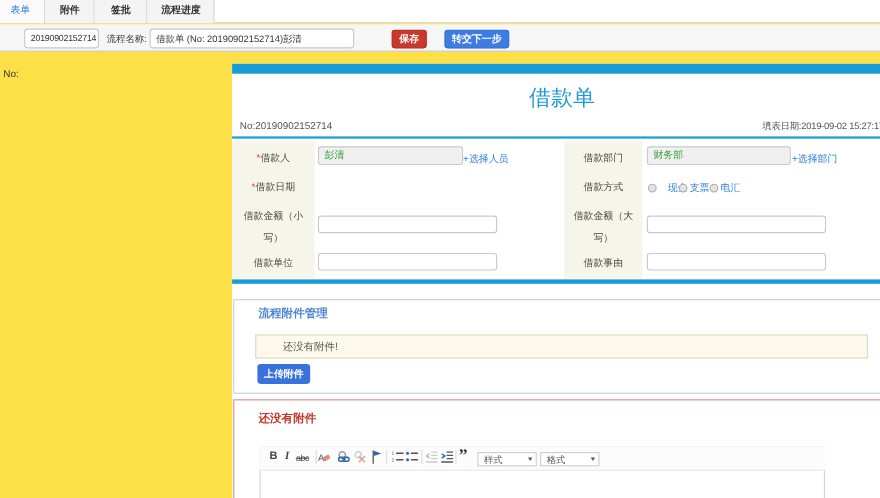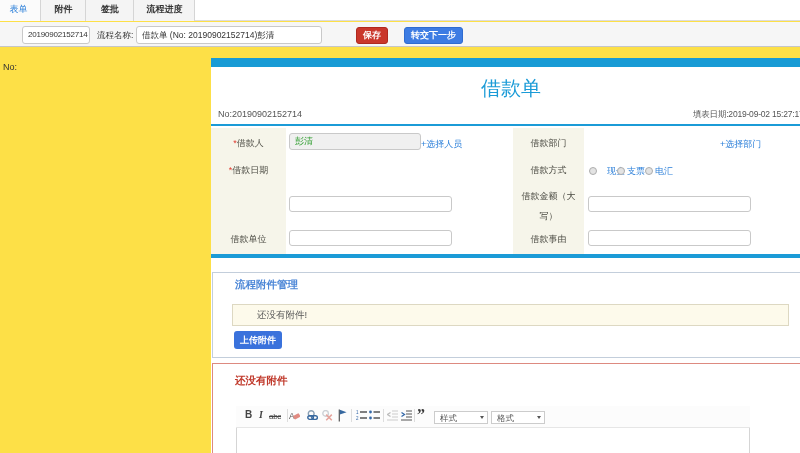--- a/index.html
+++ b/index.html
@@ -46,31 +46,33 @@
 
     <div class="abs" style="left:0;top:66px;width:600px;height:2px;background:#1b9bd7;"></div>
 
     <div class="abs" style="left:0;top:70px;width:75px;height:126px;background:#f6f5ea;"></div>
     <div class="abs" style="left:302px;top:70px;width:71px;height:126px;background:#f6f5ea;"></div>
 
     <div class="abs lbl" style="left:0;top:79px;width:75px;text-align:center;"><span style="color:#e03b30;">*</span>借款人</div>
     <div class="inp ro" style="left:78px;top:75px;width:132px;height:17px;">彭清</div>
     <div class="lnk" style="left:210px;top:80px;">+选择人员</div>
     <div class="abs lbl" style="left:302px;top:79px;width:71px;text-align:center;">借款部门</div>
+    <div class="inp ro" style="left:377px;top:75px;width:131px;height:17px;">财务部</div>
     <div class="lnk" style="left:509px;top:80px;">+选择部门</div>
 
     <div class="abs lbl" style="left:0;top:106px;width:75px;text-align:center;"><span style="color:#e03b30;">*</span>借款日期</div>
     <div class="abs lbl" style="left:302px;top:106px;width:71px;text-align:center;">借款方式</div>
     <div class="radio" style="left:378px;top:109px;"></div>
     <div class="lnk" style="left:396px;top:107px;">现金</div>
     <div class="radio" style="left:406px;top:109px;"></div>
     <div class="lnk" style="left:416px;top:107px;">支票</div>
     <div class="radio" style="left:434px;top:109px;"></div>
     <div class="lnk" style="left:444px;top:107px;">电汇</div>
 
+    <div class="abs lbl" style="left:6px;top:128px;width:63px;text-align:center;line-height:20px;">借款金额（小写）</div>
     <div class="inp" style="left:78px;top:138px;width:163px;height:16px;"></div>
     <div class="abs lbl" style="left:305px;top:128px;width:65px;text-align:center;line-height:20px;">借款金额（大写）</div>
     <div class="inp" style="left:377px;top:138px;width:163px;height:16px;"></div>
 
     <div class="abs lbl" style="left:0;top:175px;width:75px;text-align:center;">借款单位</div>
     <div class="inp" style="left:78px;top:172px;width:163px;height:16px;"></div>
     <div class="abs lbl" style="left:302px;top:175px;width:71px;text-align:center;">借款事由</div>
     <div class="inp" style="left:377px;top:172px;width:163px;height:16px;"></div>
 
     <div class="abs" style="left:0;top:196px;width:600px;height:4px;background:#1b9bd7;"></div>

